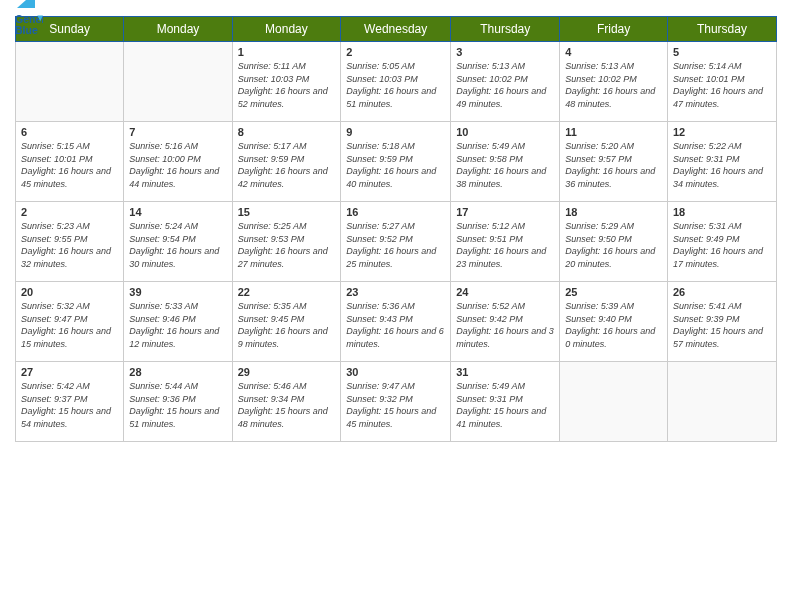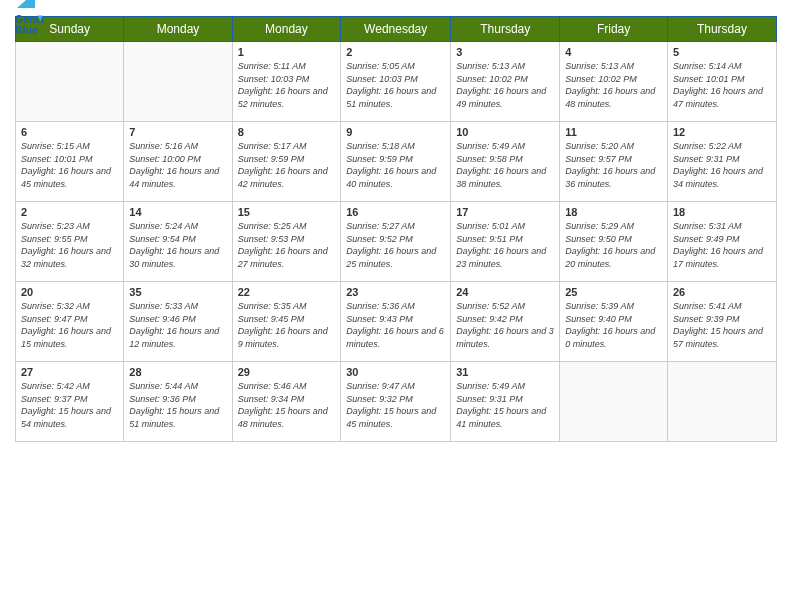--- a/index.html
+++ b/index.html
@@ -160,21 +160,21 @@
 Daylight: 16 hours and 27 minutes.</div>
           </td>
           <td>
             <div class="day-num">16</div>
             <div class="day-info">Sunrise: 5:27 AM
 Sunset: 9:52 PM
 Daylight: 16 hours and 25 minutes.</div>
           </td>
           <td>
             <div class="day-num">17</div>
-            <div class="day-info">Sunrise: 5:01 AM
+            <div class="day-info">Sunrise: 5:12 AM
 Sunset: 9:51 PM
 Daylight: 16 hours and 23 minutes.</div>
           </td>
           <td>
             <div class="day-num">18</div>
             <div class="day-info">Sunrise: 5:29 AM
 Sunset: 9:50 PM
 Daylight: 16 hours and 20 minutes.</div>
           </td>
           <td>
@@ -185,21 +185,21 @@
           </td>
         </tr>
         <tr>
           <td>
             <div class="day-num">20</div>
             <div class="day-info">Sunrise: 5:32 AM
 Sunset: 9:47 PM
 Daylight: 16 hours and 15 minutes.</div>
           </td>
           <td>
-            <div class="day-num">35</div>
+            <div class="day-num">39</div>
             <div class="day-info">Sunrise: 5:33 AM
 Sunset: 9:46 PM
 Daylight: 16 hours and 12 minutes.</div>
           </td>
           <td>
             <div class="day-num">22</div>
             <div class="day-info">Sunrise: 5:35 AM
 Sunset: 9:45 PM
 Daylight: 16 hours and 9 minutes.</div>
           </td>

